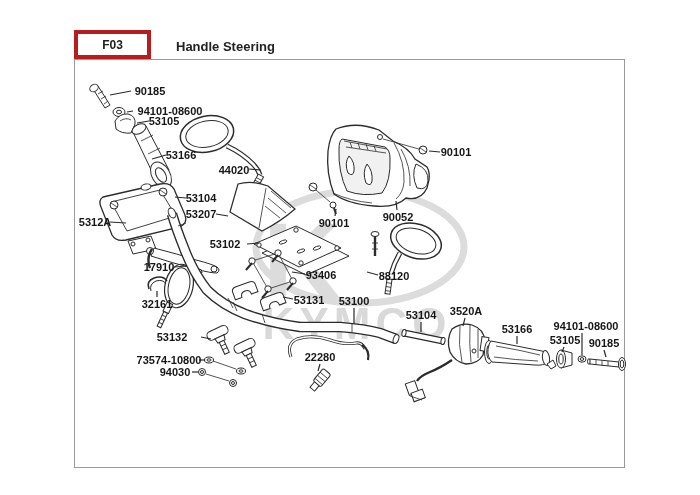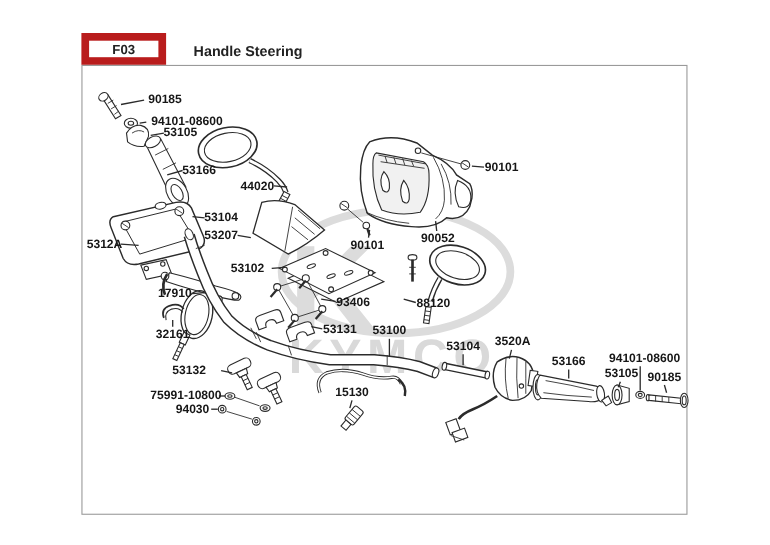--- a/index.html
+++ b/index.html
@@ -1,19 +1,19 @@
 <!DOCTYPE html>
 <html><head>
 <meta charset="utf-8">
 <style>
   html,body{margin:0;padding:0;background:#fff;}
   .page{position:relative;width:700px;height:495px;background:#fff;overflow:hidden;
         font-family:"Liberation Sans",sans-serif;}
   .code-box{position:absolute;left:74px;top:30px;width:77px;height:29px;
-            border:7px solid #b91c1c;box-sizing:border-box;display:flex;
+            border:4px solid #b91c1c;box-sizing:border-box;display:flex;
             align-items:center;justify-content:center;font-size:12px;font-weight:bold;color:#222;}
   .doc-title{position:absolute;left:176px;top:39px;font-size:13px;font-weight:bold;color:#222;}
   .frame{position:absolute;left:74px;top:59px;width:551px;height:409px;
          border:1px solid #9a9a9a;box-sizing:border-box;background:#fff;}
   .footer{position:absolute;left:0;top:471px;width:700px;text-align:center;
           font-size:11px;color:#333;}
   #art{position:absolute;left:0;top:0;width:700px;height:495px;}
   .part-label{position:absolute;transform:translate(-50%,-50%);font-size:11px;
               font-weight:bold;color:#161616;white-space:nowrap;letter-spacing:0px;}
   #leader-lines line{stroke:#2b2b2b;stroke-width:1.2;}
@@ -367,18 +367,18 @@
       <div class="part-label" style="left: 157px; top: 304px;">32161</div>
       <div class="part-label" style="left: 309px; top: 300px;">53131</div>
       <div class="part-label" style="left: 354px; top: 301px;">53100</div>
       <div class="part-label" style="left: 421px; top: 315px;">53104</div>
       <div class="part-label" style="left: 466px; top: 311px;">3520A</div>
       <div class="part-label" style="left: 517px; top: 329px;">53166</div>
       <div class="part-label" style="left: 586px; top: 326px;">94101-08600</div>
       <div class="part-label" style="left: 565px; top: 340px;">53105</div>
       <div class="part-label" style="left: 604px; top: 343px;">90185</div>
       <div class="part-label" style="left: 172px; top: 337px;">53132</div>
-      <div class="part-label" style="left: 169px; top: 360px;">75991-10800</div>
+      <div class="part-label" style="left: 169px; top: 360px;">73574-10800</div>
       <div class="part-label" style="left: 175px; top: 372px;">94030</div>
-      <div class="part-label" style="left: 320px; top: 357px;">15130</div>
+      <div class="part-label" style="left: 320px; top: 357px;">22280</div>
     </div>
 
 </div>
 
 </body></html>

